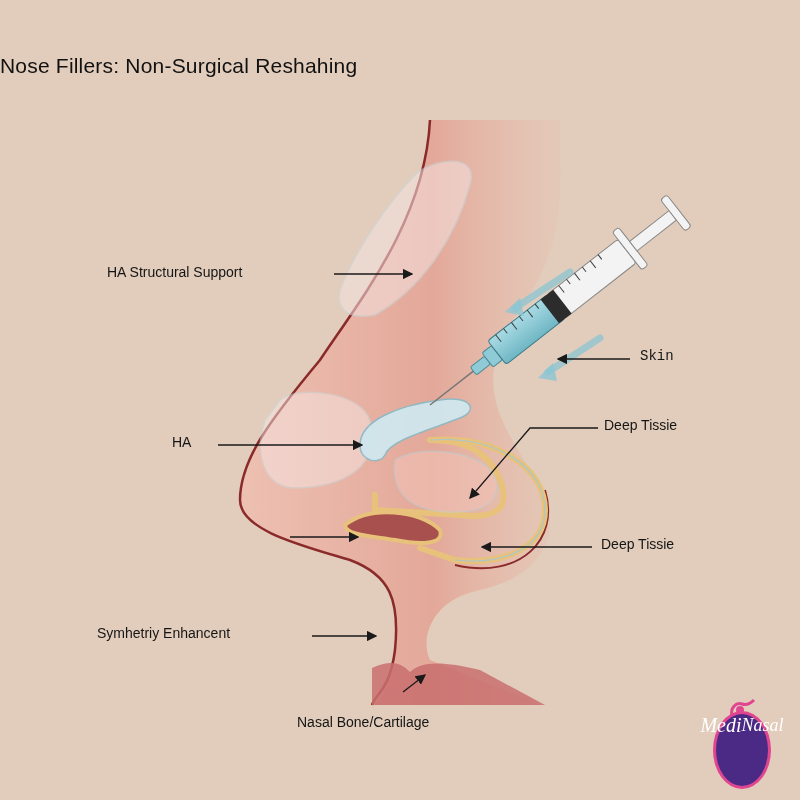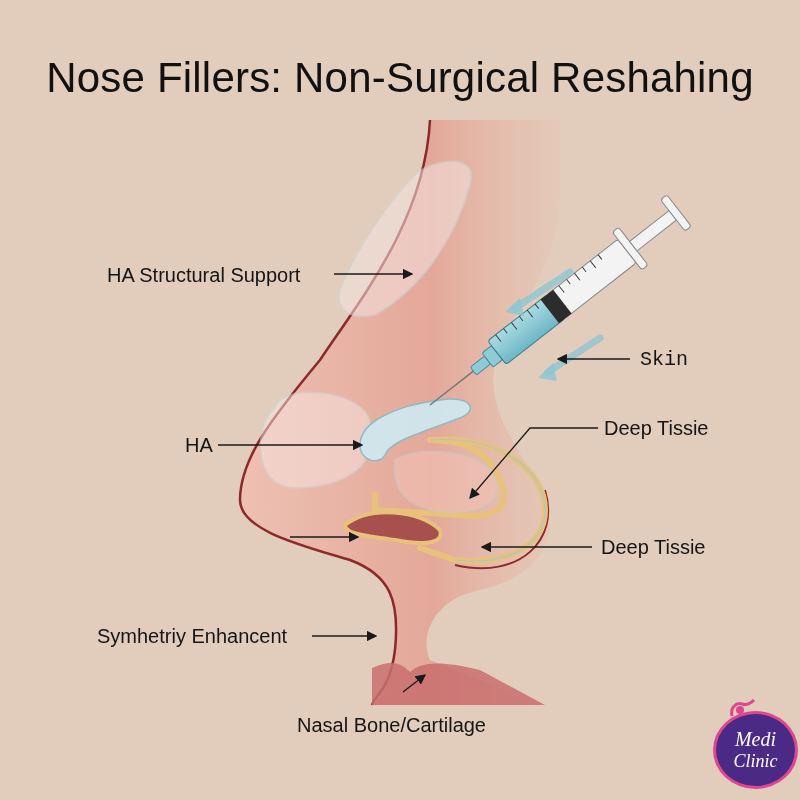--- a/index.html
+++ b/index.html
@@ -5,34 +5,34 @@
     html, body { margin: 0; padding: 0; }
     body {
       width: 800px; height: 800px; overflow: hidden;
       background: #e2cdbc;
       font-family: "Liberation Sans", "DejaVu Sans", sans-serif;
       position: relative;
     }
     .stage { position: absolute; left: 0; top: 0; width: 800px; height: 800px; }
     .title {
       position: absolute; left: 0; top: 54px; width: 800px;
-      text-align: center; font-size: 42px; color: #111;
+      font-size: 21px; color: #111;
       letter-spacing: 0.2px;
     }
     .label {
-      position: absolute; font-size: 20px; color: #151515; white-space: nowrap;
+      position: absolute; font-size: 14px; color: #151515; white-space: nowrap;
     }
     svg { position: absolute; left: 0; top: 0; }
     .logo {
-      position: absolute; left: 716px; top: 714px; width: 79px; height: 72px;
+      position: absolute; left: 716px; top: 714px; width: 52px; height: 72px;
       border-radius: 50%; background: #4b2a86;
       box-shadow: 0 0 0 3px #e0468f;
       color: #fff; font-family: "Liberation Serif", "DejaVu Serif", serif;
       font-style: italic; text-align: center; line-height: 22px;
-      display: flex; flex-direction: column; justify-content: center;
+      display: flex; flex-direction: row; justify-content: center;
     }
     .logo span { display: block; font-size: 20px; }
     .logo .l2 { font-size: 18px; }
     .stetho {
       position: absolute; left: 728px; top: 698px; width: 28px; height: 22px;
     }
   </style>
 </head>
 <body>
 
@@ -123,27 +123,27 @@
       <line x1="592" y1="547" x2="482" y2="547"></line>
       <line x1="312" y1="636" x2="376" y2="636"></line>
       <line x1="403" y1="692" x2="425" y2="675"></line>
     </g>
   </svg>
 
   <div class="title">Nose Fillers: Non-Surgical Reshahing</div>
 
   <div class="label" style="left:107px; top:264px;">HA Structural Support</div>
   <div class="label" style="left:640px; top:348px;font-family:Liberation Mono, monospace;">Skin</div>
-  <div class="label" style="left:185px; top:434px;">HA</div>
+  <div class="label" style="left:172px; top:434px;">HA</div>
   <div class="label" style="left:604px; top:417px;">Deep Tissie</div>
   <div class="label" style="left:601px; top:536px;">Deep Tissie</div>
   <div class="label" style="left:297px; top:714px;">Nasal Bone/Cartilage</div>
   <div class="label" style="left:97px; top:625px;">Symhetriy Enhancent</div>
 
   <svg class="stetho" viewBox="0 0 28 22">
     <path d="M4,18 C2,10 8,4 14,6 C20,8 24,4 26,2" fill="none" stroke="#e0468f" stroke-width="3"></path>
     <circle cx="12" cy="12" r="4" fill="#e0468f"></circle>
   </svg>
   <div class="logo">
     <span>Medi</span>
-    <span class="l2">Clinic</span>
+    <span class="l2">Nasal</span>
   </div>
 </div>
 
 </body></html>

